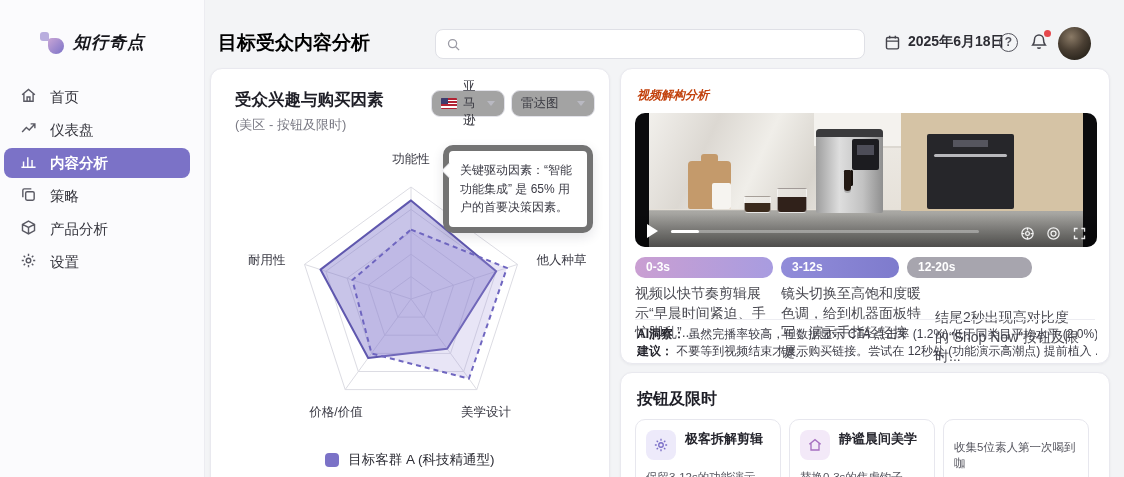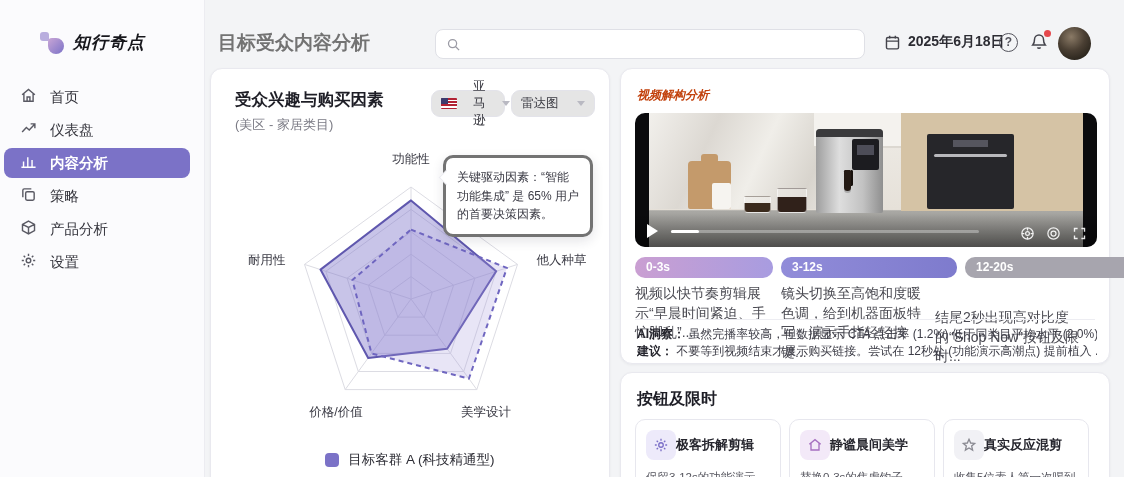--- a/index.html
+++ b/index.html
@@ -14,49 +14,49 @@
   .logo-mark .blob-a { position:absolute; left:0; top:2px; width:9px; height:9px; border-radius:3px 3px 1px 3px; background:#b9aede; }
   .logo-mark .blob-b { position:absolute; right:0; bottom:0; width:16px; height:16px; border-radius:4px 8px 8px 8px; background:linear-gradient(135deg,#c9a6d6,#7b72c7); }
   .logo-text { font-size:17px; font-weight:bold; color:#17171c; letter-spacing:1px; font-style:italic; }
   .nav { position:absolute; left:4px; right:14px; top:82px; }
   .nav-item { display:flex; align-items:center; gap:13px; height:30px; margin-bottom:3px; padding-left:16px; border-radius:8px; font-size:14.5px; color:#34343c; cursor:pointer; }
   .nav-item svg { stroke:#5a5a64; }
   .nav-item.active { background:#7b72c7; color:#fff; font-weight:bold; }
   .nav-item.active svg { stroke:#fff; }
 
   
-  .page-title { position:absolute; left:218px; top:30px; font-size:19px; font-weight:bold; color:#737373; }
+  .page-title { position:absolute; left:218px; top:30px; font-size:19px; font-weight:bold; color:#000000; }
   .search-box { position:absolute; left:435px; top:29px; width:430px; height:30px; background:#fff; border:1px solid #dfe0e6; border-radius:8px; }
   .search-box svg { position:absolute; left:10px; top:7px; }
   .search-input { position:absolute; left:32px; top:1px; right:8px; height:26px; border:none; outline:none; font-size:13px; background:transparent; color:#333; }
   .date-group { position:absolute; left:884px; top:33px; display:flex; align-items:center; gap:7px; }
   .date-text { font-size:14px; color:#2c2c33;font-weight:bold; }
   .help-circle { position:absolute; left:999px; top:33px; width:19px; height:19px; border:1.5px solid #55555e; border-radius:50%; font-size:12px; font-weight:bold; color:#55555e; text-align:center; line-height:17px; cursor:pointer; }
   .bell-wrap { position:absolute; left:1030px; top:32px; width:20px; height:20px; cursor:pointer; }
   .bell-dot { position:absolute; right:-1px; top:-2px; width:7px; height:7px; background:#e5484d; border-radius:50%; }
   .avatar { position:absolute; left:1058px; top:27px; width:33px; height:33px; border-radius:50%; background:radial-gradient(circle at 40% 30%,#8a7a66 0%,#4a3f33 45%,#17150f 100%); cursor:pointer; }
 
   
   .card { position:absolute; background:#fff; border:1px solid #e9e9ef; border-radius:12px; box-shadow:0 1px 3px rgba(20,20,40,.05); }
   .card-left { left:210px; top:68px; width:400px; height:440px; }
   .card-video { left:620px; top:68px; width:490px; height:296px; }
   .card-plans { left:620px; top:372px; width:490px; height:150px; }
 
   
   .radar-title { position:absolute; left:24px; top:20px; font-size:16.5px; font-weight:bold; color:#1e1e26; }
   .radar-subtitle { position:absolute; left:24px; top:47px; font-size:13px; color:#7a7a84; }
-  .pill { position:absolute; top:21px; height:27px; background:#e5e5e5; border:1px solid #e3e3ea; border-radius:9px; display:flex; align-items:center; gap:16px; padding:0 9px; font-size:12.5px; color:#3a3a42; cursor:pointer; }
+  .pill { position:absolute; top:21px; height:27px; background:#a3a3a3; border:1px solid #e3e3ea; border-radius:9px; display:flex; align-items:center; gap:6px; padding:0 9px; font-size:12.5px; color:#3a3a42; cursor:pointer; }
   .pill-market { left:220px; width:74px; }
   .pill-chart { left:300px; width:84px; justify-content:space-between; }
   .caret { width:0; height:0; border-left:4px solid transparent; border-right:4px solid transparent; border-top:5px solid #b9b9c2; }
   .flag { position:relative; width:16px; height:11px; background:repeating-linear-gradient(180deg,#b22234 0 1.6px,#fff 1.6px 3.2px); border-radius:1px; overflow:hidden; flex:none; }
   .flag::after { content:""; position:absolute; left:0; top:0; width:7px; height:6px; background:#3c3b6e; }
   #radar-svg { position:absolute; left:10px; top:78px; }
   .axis-label { font-size:12.5px; fill:#3a3a44; font-family:"Liberation Sans","DejaVu Sans",sans-serif; }
-  .radar-tooltip { position:absolute; left:232px; top:76px; width:150px; background:#fff; border:3px solid #737373; border-radius:10px; box-shadow:0 4px 12px rgba(30,30,60,.12); padding:10px 11px; font-size:12px; line-height:1.55; color:#3c3c46; z-index:3;margin-top:10px; }
+  .radar-tooltip { position:absolute; left:232px; top:76px; width:150px; background:#fff; border:6px solid #737373; border-radius:10px; box-shadow:0 4px 12px rgba(30,30,60,.12); padding:10px 11px; font-size:12px; line-height:1.55; color:#3c3c46; z-index:3; }
   .radar-tooltip::before { content:""; position:absolute; left:-5px; top:14px; width:10px; height:10px; background:#fff; border-left:1px solid #ececf1; border-bottom:1px solid #ececf1; transform:rotate(45deg); }
   .legend-row { position:absolute; left:0; right:0; top:382px; display:flex; justify-content:center; align-items:center; gap:9px; }
   .legend-swatch { width:14px; height:14px; border-radius:4px; background:#7b72c7; }
   .legend-label { font-size:13.5px; color:#2e2e36; }
 
   
   .video-title { position:absolute; left:16px; top:18px; font-size:12px; font-weight:bold; color:#c2410c;font-style:italic; }
   .video-box { position:absolute; left:14px; top:44px; width:462px; height:134px; background:#0b0b0d; border-radius:10px; overflow:hidden; }
   .scene { position:absolute; left:14px; right:14px; top:0; bottom:0; background:linear-gradient(180deg,#efece7 0%,#e6e1d9 72%,#a9a8a4 73%,#8f8e8a 100%); }
   .marble { position:absolute; left:0; top:0; width:45%; height:72%; background:linear-gradient(115deg,#f2f0ec 0%,#dcd8d2 30%,#f0eee9 55%,#d8d4cd 80%,#eeece7 100%); }
@@ -79,35 +79,35 @@
   .v-controls { position:absolute; left:0; right:0; bottom:0; height:34px; background:linear-gradient(180deg,transparent,rgba(0,0,0,.45)); }
   .play-btn { position:absolute; left:12px; bottom:9px; width:0; height:0; border-top:7px solid transparent; border-bottom:7px solid transparent; border-left:11px solid #fff; cursor:pointer; }
   .progress { position:absolute; left:36px; right:118px; bottom:14px; height:3px; background:rgba(255,255,255,.32); border-radius:2px; cursor:pointer; }
   .progress-fill { width:9%; height:100%; background:#fff; border-radius:2px; }
   .vc-icons { position:absolute; right:10px; bottom:6px; display:flex; gap:11px; align-items:center; }
   .vc-icons svg { cursor:pointer; }
 
   .seg-row { position:absolute; left:14px; top:188px; display:flex; gap:8px; }
   .seg-chip { height:21px; border-radius:10px; color:#fff; font-size:12px; font-weight:bold; line-height:21px; padding-left:11px; cursor:pointer; }
   .seg-chip.c0 { width:138px; background:linear-gradient(90deg,#ca9fd2,#a89ce0); }
-  .seg-chip.c1 { width:176px; background:linear-gradient(90deg,#918cd9,#7e7bcd); }
-  .seg-chip.c2 { width:168px; background:#a7a5ae; }
+  .seg-chip.c1 { width:118px; background:linear-gradient(90deg,#918cd9,#7e7bcd); }
+  .seg-chip.c2 { width:125px; background:#a7a5ae; }
   .seg-descs { position:absolute; left:14px; top:215px; display:flex; gap:8px; }
   .seg-desc { font-size:14px; line-height:1.4; color:#4a4a52; }
   .seg-desc.d0 { width:138px; } .seg-desc.d1 { width:146px; } .seg-desc.d2 { width:150px;margin-top:24px; }
   .insight-divider { position:absolute; left:14px; right:14px; top:250px; border-top:1px solid #ededf2; }
   .insight-line { position:absolute; left:16px; right:12px; font-size:12px; color:#3c3c46; white-space:nowrap; overflow:hidden; }
   .insight-1 { top:257px; } .insight-2 { top:274px; }
   .insight-label { font-weight:bold; color:#26262e; }
 
   
   .plans-title { position:absolute; left:16px; top:16px; font-size:16px; font-weight:bold; color:#1e1e26; }
   .plan-row { position:absolute; left:14px; top:46px; display:flex; gap:8px; }
   .plan-card { width:146px; height:96px; border:1px solid #e7e7ee; border-radius:10px; padding:10px; background:#fff; cursor:pointer; }
-  .plan-head { display:flex; align-items:center; }
+  .plan-head { display:flex; gap:9px; }
   .plan-icon { width:30px; height:30px; border-radius:8px; display:flex; align-items:center; justify-content:center; flex:none; }
   .plan-icon.i0 { background:#edeafa; } .plan-icon.i1 { background:#f3e9f8; } .plan-icon.i2 { background:#f1f1f5; }
   .plan-name { font-size:13px; font-weight:bold; color:#26262e; }
   .plan-desc { margin-top:9px; font-size:11.5px; color:#55555e; line-height:1.4; }
 </style>
 </head>
 <body>
 
 <div class="app">
 
@@ -180,21 +180,21 @@
   <div class="bell-wrap">
     <svg width="18" height="18" viewBox="0 0 24 24" fill="none" stroke="#44444c" stroke-width="2">
         <path d="M6 10 a6 6 0 0 1 12 0 c0 5 1.6 6.5 2.3 7.3 H3.7 C4.4 16.5 6 15 6 10 Z M10 20.5 a2.2 2.2 0 0 0 4 0"></path>
       </svg>
     <span class="bell-dot"></span>
   </div>
   <div class="avatar"></div>
 
   <div class="card card-left">
     <div class="radar-title">受众兴趣与购买因素</div>
-    <div class="radar-subtitle">(美区 - 家居类目)</div>
+    <div class="radar-subtitle">(美区 - 按钮及限时)</div>
     <div class="pill pill-market">
       <span class="flag"></span>
       <span>亚马逊</span>
       <span class="caret"></span>
     </div>
     <div class="pill pill-chart">
       <span>雷达图</span>
       <span class="caret"></span>
     </div>
     <svg id="radar-svg" width="380" height="300" viewBox="0 0 380 300">
@@ -313,26 +313,18 @@
           <span class="plan-icon i1">
             <svg width="16" height="16" viewBox="0 0 24 24" fill="none" stroke="#a66fc0" stroke-width="2">
                 <path d="M3.5 11 L12 4 L20.5 11 M6 9.5 V19.5 H18 V9.5"></path>
               </svg>
           </span>
           <span class="plan-name">静谧晨间美学</span>
         </div>
         <div class="plan-desc">替换0-3s的焦虑钩子，改</div>
       </div>
       <div class="plan-card">
-        <div class="plan-head">
-          <span class="plan-icon i2">
-            <svg width="16" height="16" viewBox="0 0 24 24" fill="none" stroke="#8a8a92" stroke-width="2">
-                <path d="M12 3.5 L14.5 9 L20.5 9.6 L16 13.6 L17.4 19.6 L12 16.4 L6.6 19.6 L8 13.6 L3.5 9.6 L9.5 9 Z"></path>
-              </svg>
-          </span>
-          <span class="plan-name">真实反应混剪</span>
-        </div>
         <div class="plan-desc">收集5位素人第一次喝到咖</div>
       </div>
     </div>
   </div>
 
 </div>
 
 </body></html>

